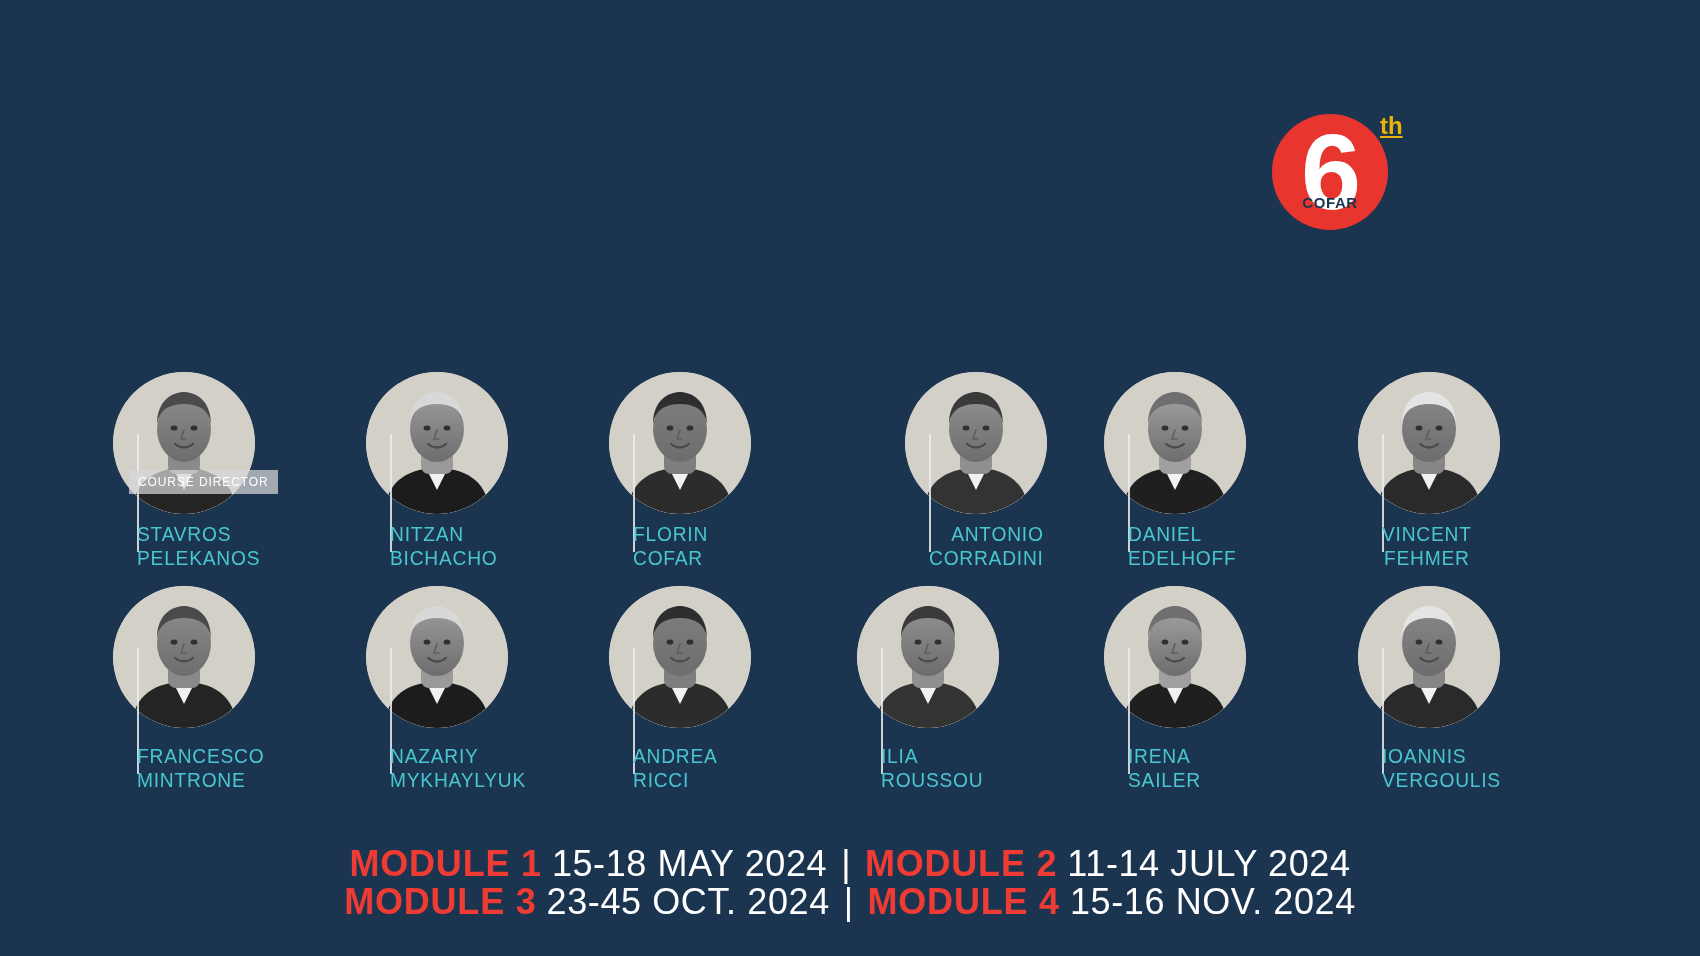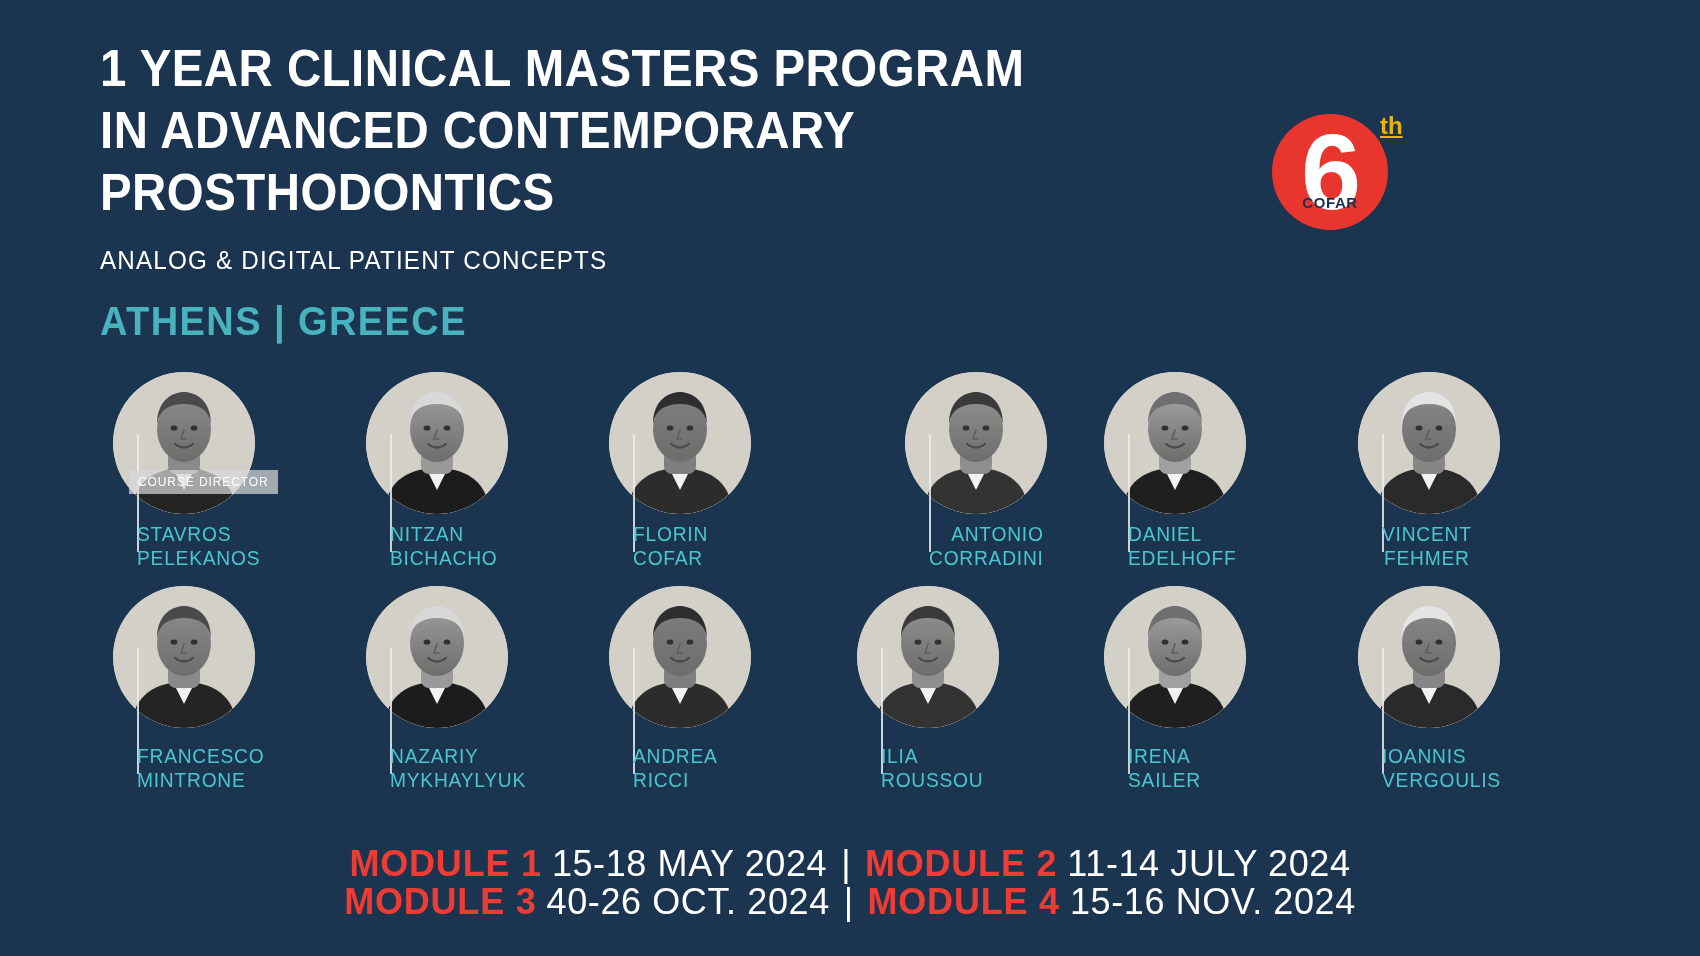--- a/index.html
+++ b/index.html
@@ -179,29 +179,20 @@
     font-weight:300;
     padding:0 14px;
   }
   .sp-sm { display:inline-block; width:10px; }
 </style>
 </head>
 <body>
 
 <div id="poster">
 
-  <div id="header">
-    <div id="title">
-      <span class="line">1 YEAR CLINICAL MASTERS PROGRAM</span>
-      <span class="line">IN ADVANCED CONTEMPORARY</span>
-      <span class="line">PROSTHODONTICS</span>
-    </div>
-    <div id="subtitle">ANALOG &amp; DIGITAL PATIENT CONCEPTS</div>
-    <div id="location">ATHENS | GREECE</div>
-  </div>
 
   <div id="badge">
     <div id="badge-circle"></div>
     <div id="badge-six">6</div>
     <div id="badge-th">th</div>
     <div id="badge-year">COFAR</div>
   </div>
 
   <div class="row" id="row1">
       <div class="person" style="left: 105px;">
@@ -616,17 +607,17 @@
           <span>VERGOULIS</span>
         </div>
       </div>
     </div>
 
   <div id="modules">
     <div class="mod-line">
       <span class="mod-label">MODULE 1</span><span class="sp-sm"></span><span class="mod-date">15-18 MAY 2024</span><span class="mod-sep">|</span><span class="mod-label">MODULE 2</span><span class="sp-sm"></span><span class="mod-date">11-14 JULY 2024</span>
     </div>
     <div class="mod-line">
-      <span class="mod-label">MODULE 3</span><span class="sp-sm"></span><span class="mod-date">40-26 OCT. 2024</span><span class="mod-sep">|</span><span class="mod-label">MODULE 4</span><span class="sp-sm"></span><span class="mod-date">15-16 NOV. 2024</span>
+      <span class="mod-label">MODULE 3</span><span class="sp-sm"></span><span class="mod-date">23-45 OCT. 2024</span><span class="mod-sep">|</span><span class="mod-label">MODULE 4</span><span class="sp-sm"></span><span class="mod-date">15-16 NOV. 2024</span>
     </div>
   </div>
 
 </div>
 
 </body></html>

